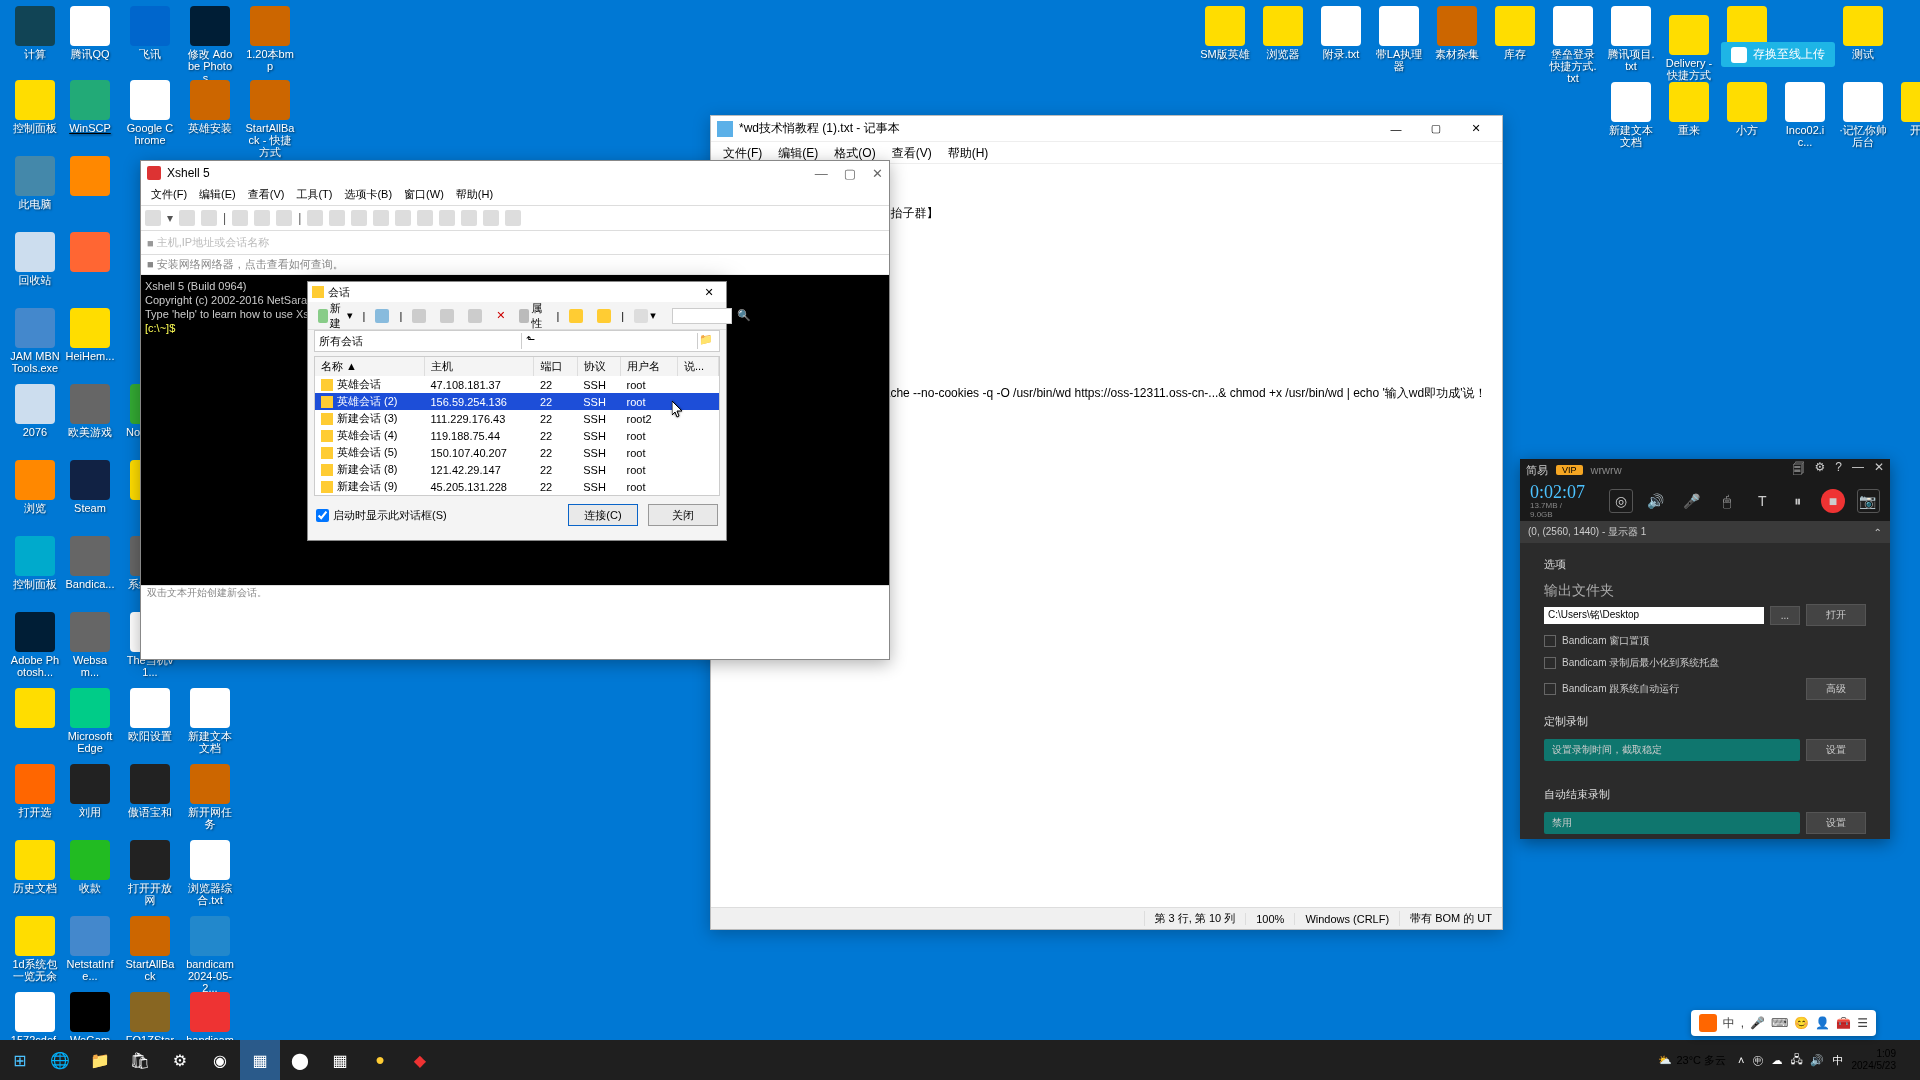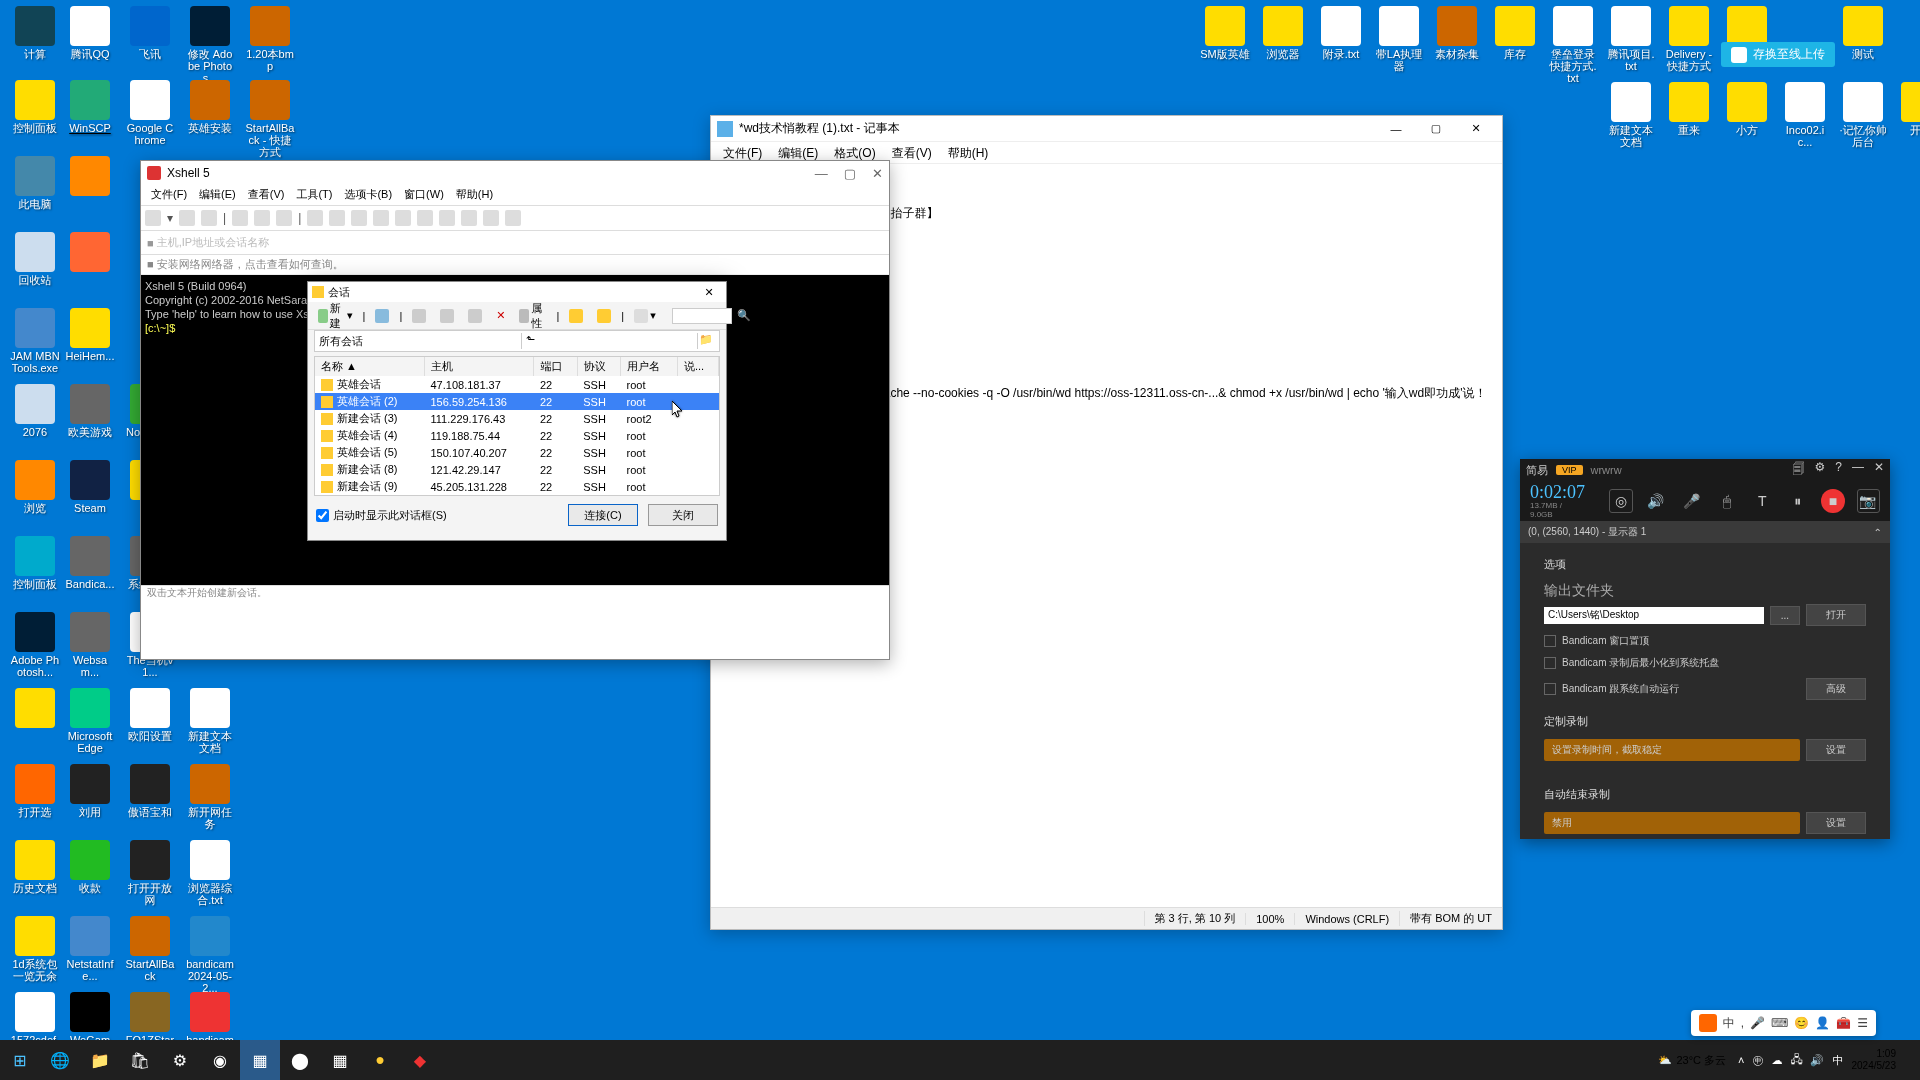--- a/index.html
+++ b/index.html
@@ -49,21 +49,21 @@
 .sessdlg .titlebar .close { margin-left: auto; width: 26px; text-align: center; }
 .sessdlg .toolbar { height: 28px; display: flex; align-items: center; padding: 0 6px; gap: 6px; font-size: 11px; border-bottom: 1px solid #ddd; }
 .sessdlg .toolbar .btn { display: flex; align-items: center; gap: 2px; padding: 2px 4px; }
 .sessdlg .toolbar .ic { width: 14px; height: 14px; background: #8c8; border-radius: 2px; }
 .sessdlg .pathbar { height: 22px; background: #fff; border: 1px solid #ccc; margin: 0 6px 4px; display: flex; align-items: center; font-size: 11px; padding: 0 4px; }
 .sessdlg .pathbar .pbtn { margin-left: auto; width: 18px; height: 16px; border-left: 1px solid #ccc; text-align:center; }
 .sessdlg .list { background: #fff; border: 1px solid #ccc; margin: 0 6px; height: 140px; overflow: auto; font-size: 11px; }
 .sessdlg .list table { width: 100%; border-collapse: collapse; }
 .sessdlg .list th { text-align: left; padding: 2px 6px; background: #f4f4f4; border-right: 1px solid #ddd; font-weight: normal; position: sticky; top: 0; }
 .sessdlg .list td { padding: 1px 6px; }
-.sessdlg .list tr.sel td { background: #3b82f6; color: #fff; }
+.sessdlg .list tr.sel td { background: #1d4ed8; color: #fff; }
 .sessdlg .list .fico { display: inline-block; width: 12px; height: 12px; background: #fc3; margin-right: 4px; vertical-align: middle; }
 .sessdlg .bottom { display: flex; align-items: center; padding: 8px; font-size: 11px; }
 .sessdlg .bottom label { display: flex; align-items: center; gap: 4px; }
 .sessdlg .bottom .btns { margin-left: auto; display: flex; gap: 10px; }
 .sessdlg .bottom button { width: 70px; height: 22px; font-size: 11px; background: #e9e9e9; border: 1px solid #999; }
 .sessdlg .bottom button.primary { border: 1px solid #0a64c8; }
 
 
 .bandi { position: absolute; right: 30px; top: 459px; width: 370px; height: 380px; background: #2b2b2b; color: #ccc; font-size: 11px; box-shadow: 0 4px 16px rgba(0,0,0,.4); }
 .bandi .header { height: 22px; background: #1a1a1a; display: flex; align-items: center; padding: 0 6px; gap: 8px; }
@@ -75,21 +75,21 @@
 .bandi .recbar .rec { background: #e33; border-radius: 50%; }
 .bandi .recbar .cam { border: 1px solid #555; border-radius: 3px; }
 .bandi .infobar { height: 22px; background: #3a3a3a; display: flex; align-items: center; padding: 0 8px; font-size: 10px; }
 .bandi .panel { padding: 14px 24px; }
 .bandi .panel h4 { font-size: 11px; font-weight: normal; margin-bottom: 10px; color: #ddd; }
 .bandi .panel .row { display: flex; align-items: center; margin-bottom: 8px; gap: 6px; font-size: 10px; }
 .bandi .panel input[type=text] { background: #fff; color: #000; border: none; padding: 3px 4px; font-size: 10px; flex: 1; }
 .bandi .panel .pbtn { background: #444; border: 1px solid #555; color: #ccc; padding: 3px 10px; font-size: 10px; }
 .bandi .panel .pbtn.wide { width: 60px; text-align: center; }
 .bandi .panel .cb { width: 12px; height: 12px; border: 1px solid #666; }
-.bandi .panel .stripe { background: #a16207; padding: 4px 8px; border-radius: 2px; flex:1; }
+.bandi .panel .stripe { background: #0f766e; padding: 4px 8px; border-radius: 2px; flex:1; }
 
 
 .taskbar { position: absolute; bottom: 0; left: 0; right: 0; height: 40px; background: #1f1f1f; display: flex; align-items: center; }
 .taskbar .tbtn { width: 40px; height: 40px; display: flex; align-items: center; justify-content: center; font-size: 16px; color: #fff; }
 .taskbar .sep { flex: 1; }
 .taskbar .tray { display: flex; align-items: center; gap: 8px; padding-right: 8px; color: #fff; font-size: 11px; }
 .taskbar .clock { text-align: right; line-height: 12px; font-size: 10px; padding-right: 24px; }
 .taskbar .weather { display: flex; align-items: center; gap: 4px; font-size: 11px; margin-right: 12px; }
 .taskbar .ime-float { position: absolute; right: 44px; top: -30px; height: 26px; background: #fff; border-radius: 4px; display: flex; align-items: center; padding: 0 8px; gap: 6px; font-size: 12px; color: #444; box-shadow: 0 2px 6px rgba(0,0,0,.3); }
 .taskbar .ime-float .slogo { width: 18px; height: 18px; background: #f60; border-radius: 3px; }
@@ -325,21 +325,21 @@
       <div class="lbl">库存</div>
     </div>
     <div class="dicon" style="left: 1548px; top: 6px;">
       <div class="ibox" style="background:#fff"></div>
       <div class="lbl">堡垒登录快捷方式.txt</div>
     </div>
     <div class="dicon" style="left: 1606px; top: 6px;">
       <div class="ibox" style="background:#fff"></div>
       <div class="lbl">腾讯项目.txt</div>
     </div>
-    <div class="dicon" style="left: 1664px; top: 6px;">
+    <div class="dicon" style="left: 1664px; top: 15px;">
       <div class="ibox" style="background:#fd0"></div>
       <div class="lbl">Delivery - 快捷方式</div>
     </div>
     <div class="dicon" style="left: 1722px; top: 6px;">
       <div class="ibox" style="background:#fd0"></div>
       <div class="lbl">课程</div>
     </div>
     <div class="dicon" style="left: 1838px; top: 6px;">
       <div class="ibox" style="background:#fd0"></div>
       <div class="lbl">测试</div>

